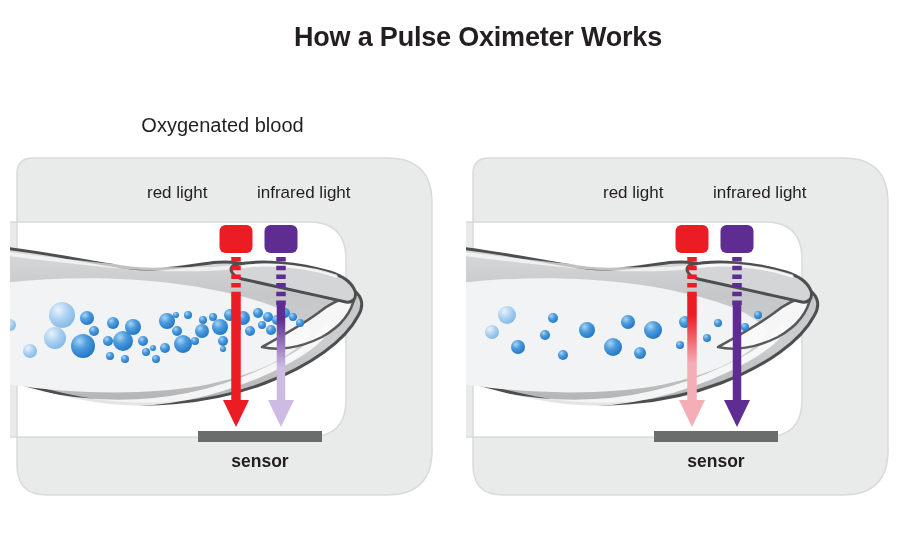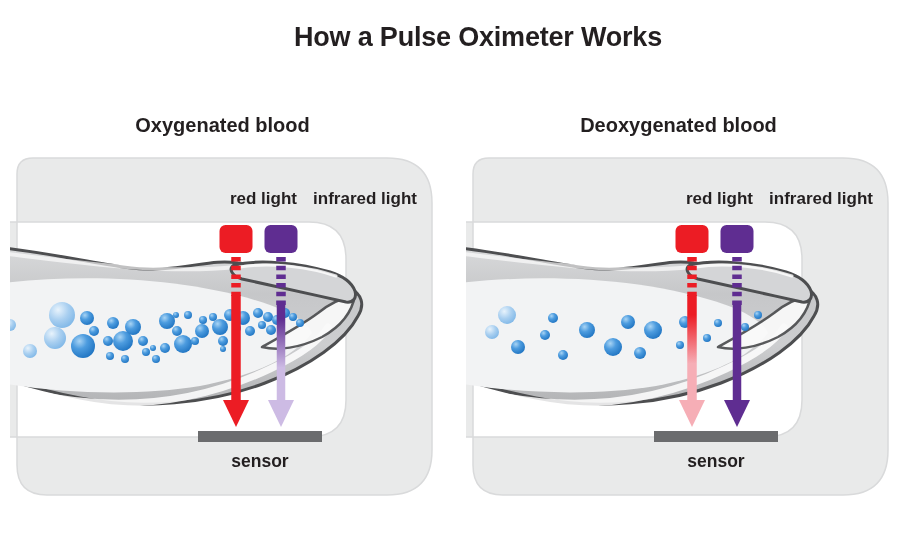--- a/index.html
+++ b/index.html
@@ -3,23 +3,23 @@
 <meta charset="utf-8">
 <style>
   html,body{margin:0;padding:0;background:#ffffff;}
   .stage{position:relative;width:900px;height:560px;background:#ffffff;overflow:hidden;
          font-family:"Liberation Sans","DejaVu Sans",sans-serif;color:#231f20;}
   .main-title{position:absolute;top:22px;left:0;width:900px;text-align:center;
               font-size:27px;font-weight:800;letter-spacing:-.2px;margin-left:28px;}
   .panel{position:absolute;top:114px;width:425px;height:400px;}
   .panel-0{left:10px;} .panel-1{left:466px;}
   .panel-title{position:absolute;top:0;left:0;width:100%;text-align:center;
-               font-size:20px;font-weight:700;}
+               font-size:20px;font-weight:400;}
   .panel-art{position:absolute;top:41px;left:0;width:425px;height:345px;}
-  .light-label{position:absolute;top:75px;font-size:17px;font-weight:700;text-align:right;}
+  .light-label{position:absolute;top:69px;font-size:17px;font-weight:400;text-align:left;}
   .light-label.red{left:137px;width:150px;}
   .light-label.ir{left:247px;width:160px;}
   .sensor-label{position:absolute;top:337px;left:188px;width:124px;text-align:center;
                 font-size:17.5px;font-weight:700;}
   .beam-dash{stroke-width:9.5;stroke-dasharray:4.5 4.2;fill:none;}
   .beam-solid{stroke-width:9.5;fill:none;}
   .beam-solid.ir{stroke-width:8.5;}
 </style>
 </head>
 <body>
@@ -148,21 +148,20 @@
 
       <rect x="188" y="276" width="124" height="11" fill="#6B6C6E"></rect>
     </svg>
 
     <div class="light-label red">red light</div>
     <div class="light-label ir">infrared light</div>
     <div class="sensor-label">sensor</div>
   </div>
 
   <div class="panel panel-1">
-    <div class="panel-title">Deoxygenated blood</div>
 
     <svg class="panel-art" viewBox="0 0 425 345">
 
       <path fill-rule="evenodd" fill="#E9EAEA" stroke="#D9DADB" stroke-width="1.5" d="M 23,3 H 377 Q 422,3 422,48 V 295 Q 422,340 377,340 H 37 Q 7,340 7,310 V 19 Q 7,3 23,3 Z
                M -30,67 H 299 Q 336,67 336,104 V 245 Q 336,282 299,282 H -30 Z"></path>
 
       <g>
         <path fill="url(#fingerGrad)" stroke="#4D4E50" stroke-width="3" stroke-linejoin="round" d="M -14,92 C 60,100 110,116 150,114 C 185,112 205,104 228,108
                  C 270,112 315,120 340,133 C 352,139 355,150 348,161
                  C 335,186 300,211 255,228 C 200,249 130,255 70,243

